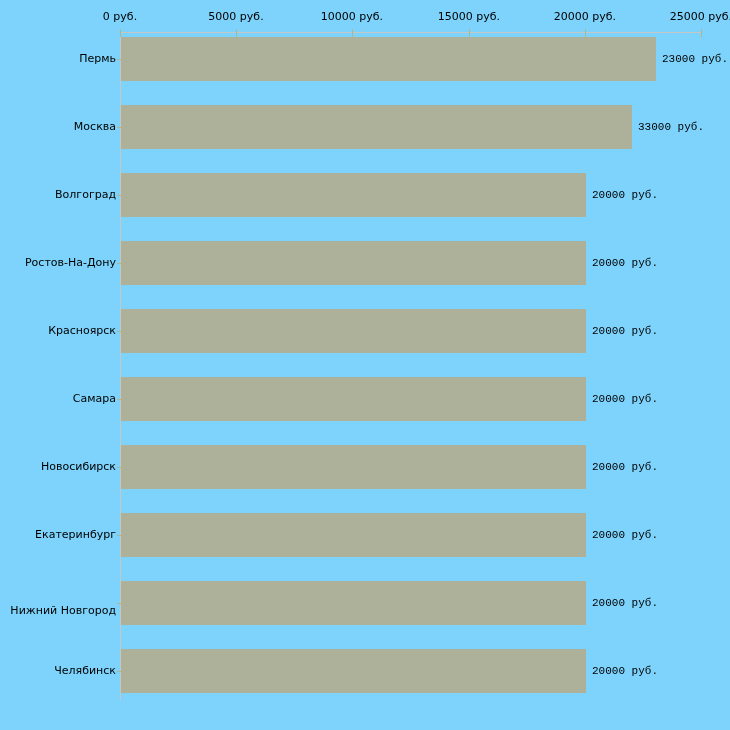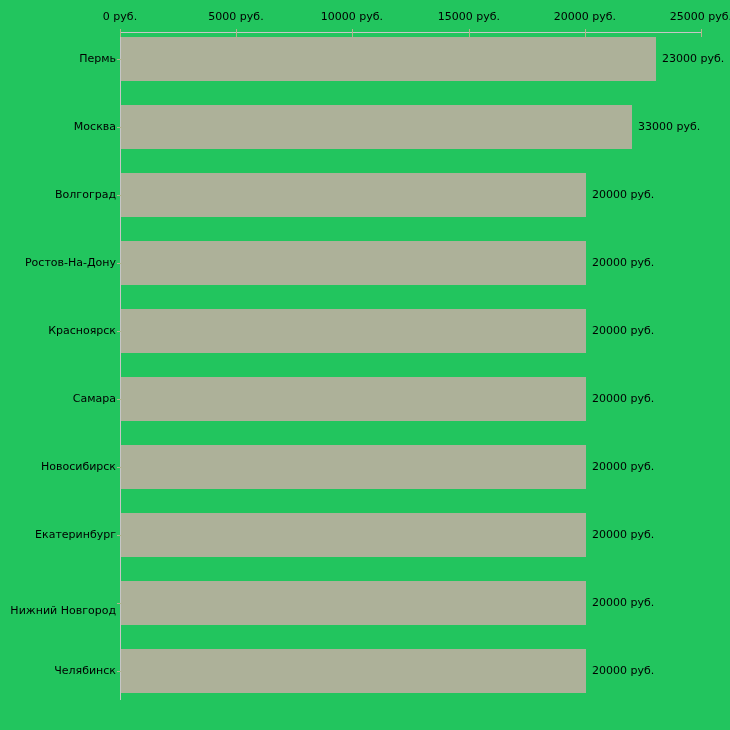--- a/index.html
+++ b/index.html
@@ -4,21 +4,21 @@
 <style>
   html, body {
     margin: 0;
     padding: 0;
     background: #ffffff;
   }
   #stage {
     position: relative;
     width: 730px;
     height: 730px;
-    background: #22c55e;
+    background: #7dd3fc;
     font-family: "DejaVu Sans", "Liberation Sans", sans-serif;
     font-size: 11px;
     color: #000000;
     overflow: hidden;
   }
   .axis-line-x {
     position: absolute;
     height: 1px;
     background: #c6c6c6;
   }
@@ -55,20 +55,21 @@
   .cat-tick {
     position: absolute;
     width: 6px;
     height: 1px;
     background: #b4b48c;
   }
   .value-label {
     position: absolute;
     line-height: 44px;
     white-space: nowrap;
+    font-family: Liberation Mono, monospace;
   }
 </style>
 </head>
 <body>
 
 <div id="stage">
   <div class="axis-line-x" id="axis-x" style="left: 120px; top: 32px; width: 582px; background: rgb(198, 198, 198);"></div>
   <div class="axis-line-y" id="axis-y" style="left: 120px; top: 32px; height: 668px; background: rgb(198, 198, 198);"></div>
   <div id="xticks">
       <div class="xtick" style="left: 120px; top: 29px; background: rgb(180, 180, 140);"></div>

